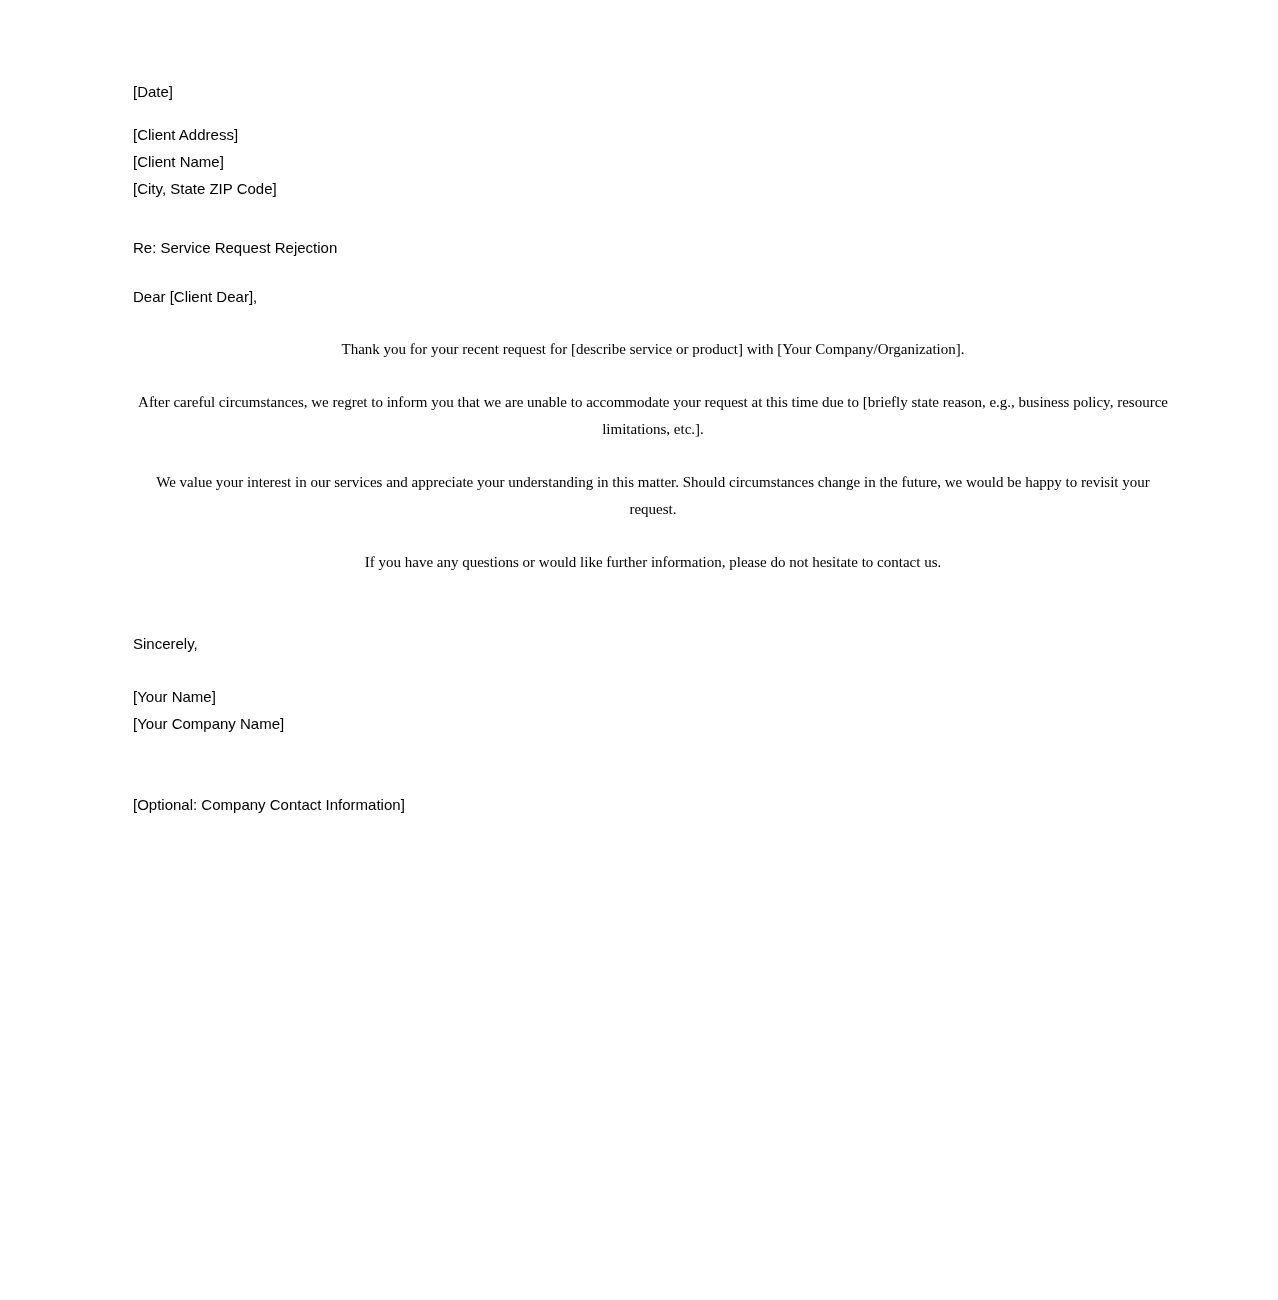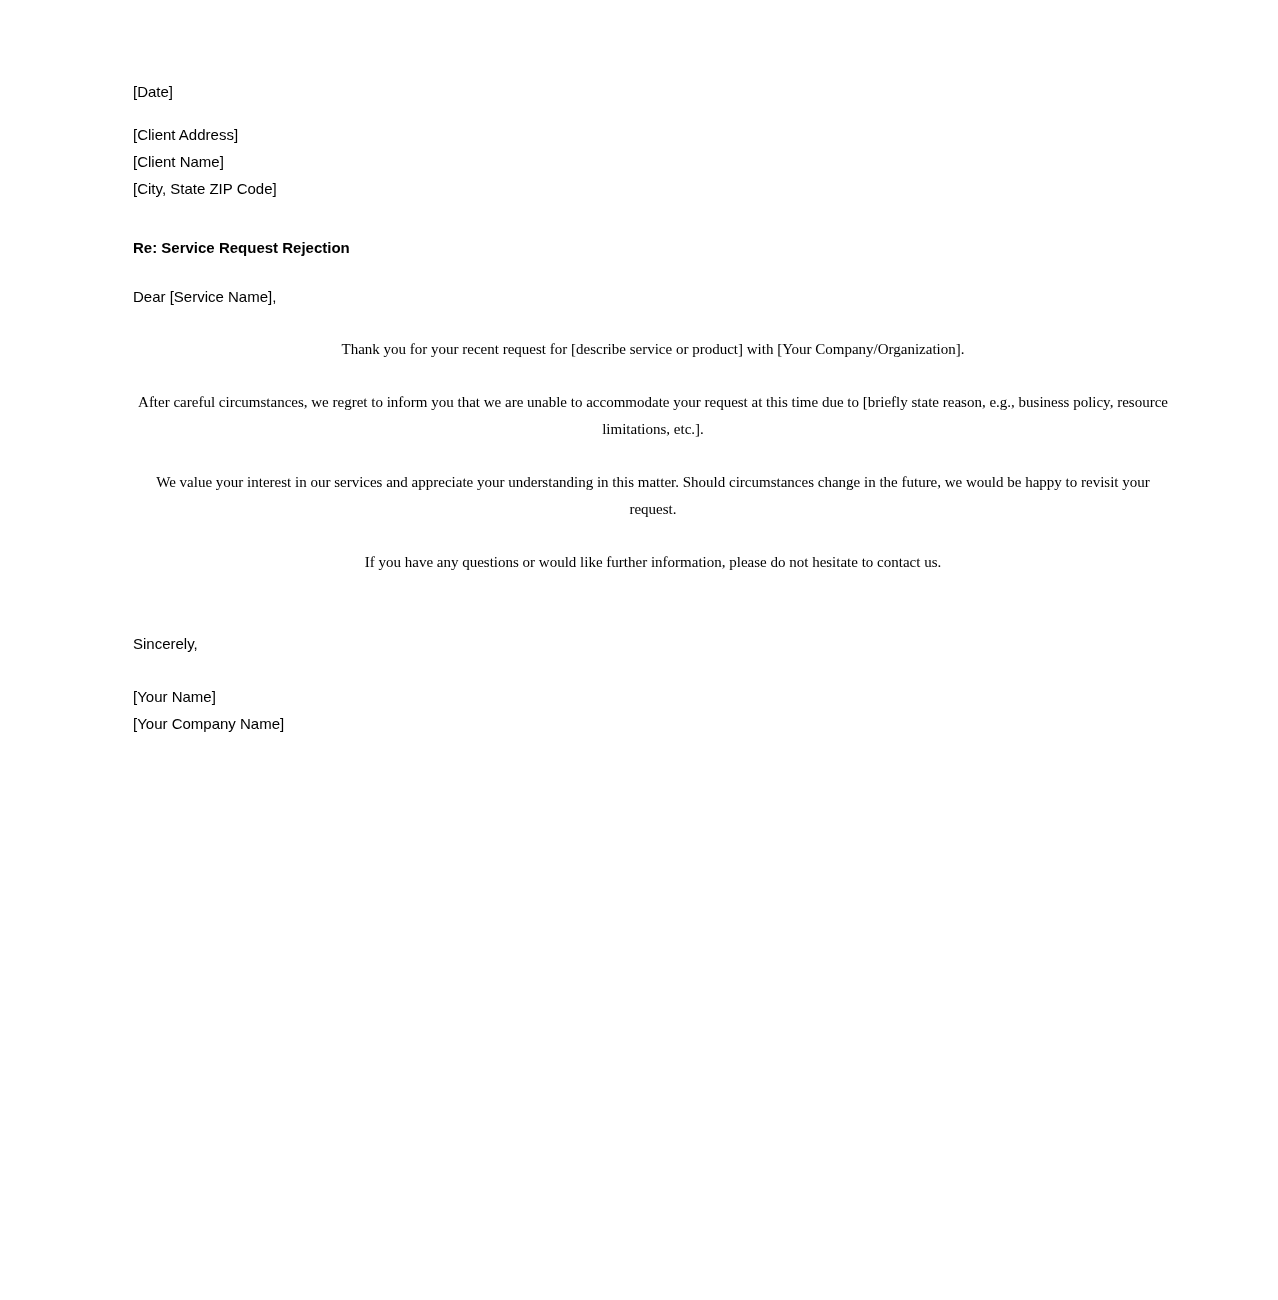--- a/index.html
+++ b/index.html
@@ -38,21 +38,21 @@
     margin-bottom: 16px;
   }
   .address-block {
     margin-bottom: 32px;
   }
   .line {
     display: block;
     white-space: pre;
   }
   .subject {
-    font-weight: bold;
+    font-weight: normal;
     font-size: 15px;
     line-height: 27px;
     margin: 0 0 22px 0;
   }
   .salutation {
     margin: 0 0 26px 0;
   }
   .para {
     margin: 0 0 26px 0;
     text-align: center;
@@ -85,21 +85,21 @@
     </div>
 
     <div class="block address-block">
       <span class="line">[Client Address]</span>
       <span class="line">[Client Name]</span>
       <span class="line">[City, State ZIP Code]</span>
     </div>
 
     <p class="subject">Re: Service Request Rejection</p>
 
-    <p class="salutation">Dear [Service Name],</p>
+    <p class="salutation">Dear [Client Dear],</p>
 
     <p class="para">Thank you for your recent request for [describe service or product] with [Your Company/Organization].</p>
 
     <p class="para">After careful circumstances, we regret to inform you that we are unable to accommodate your request at this time due to [briefly state reason, e.g., business policy, resource limitations, etc.].</p>
 
     <p class="para">We value your interest in our services and appreciate your understanding in this matter. Should circumstances change in the future, we would be happy to revisit your request.</p>
 
     <p class="para para-last">If you have any questions or would like further information, please do not hesitate to contact us.</p>
 
     <div class="spacer-line"></div>
@@ -108,15 +108,16 @@
     <p class="closing">Sincerely,</p>
 
     <div class="block signature-block">
       <span class="line">[Your Name]</span>
       <span class="line">[Your Company Name]</span>
     </div>
 
     <div class="spacer-line"></div>
     <div class="spacer-line"></div>
 
+    <p class="optional">[Optional: Company Contact Information]</p>
 
   </div>
 </div>
 
 </body></html>

